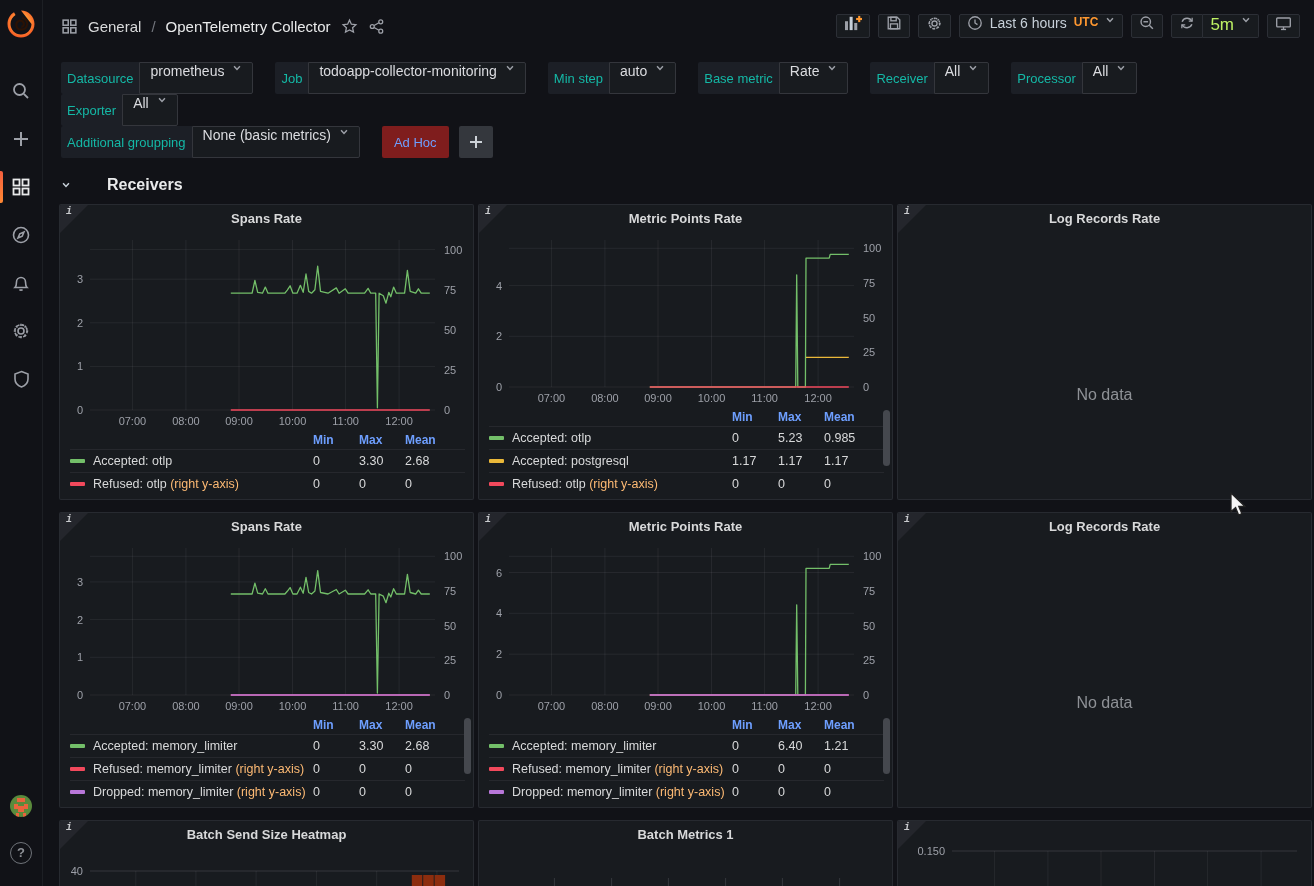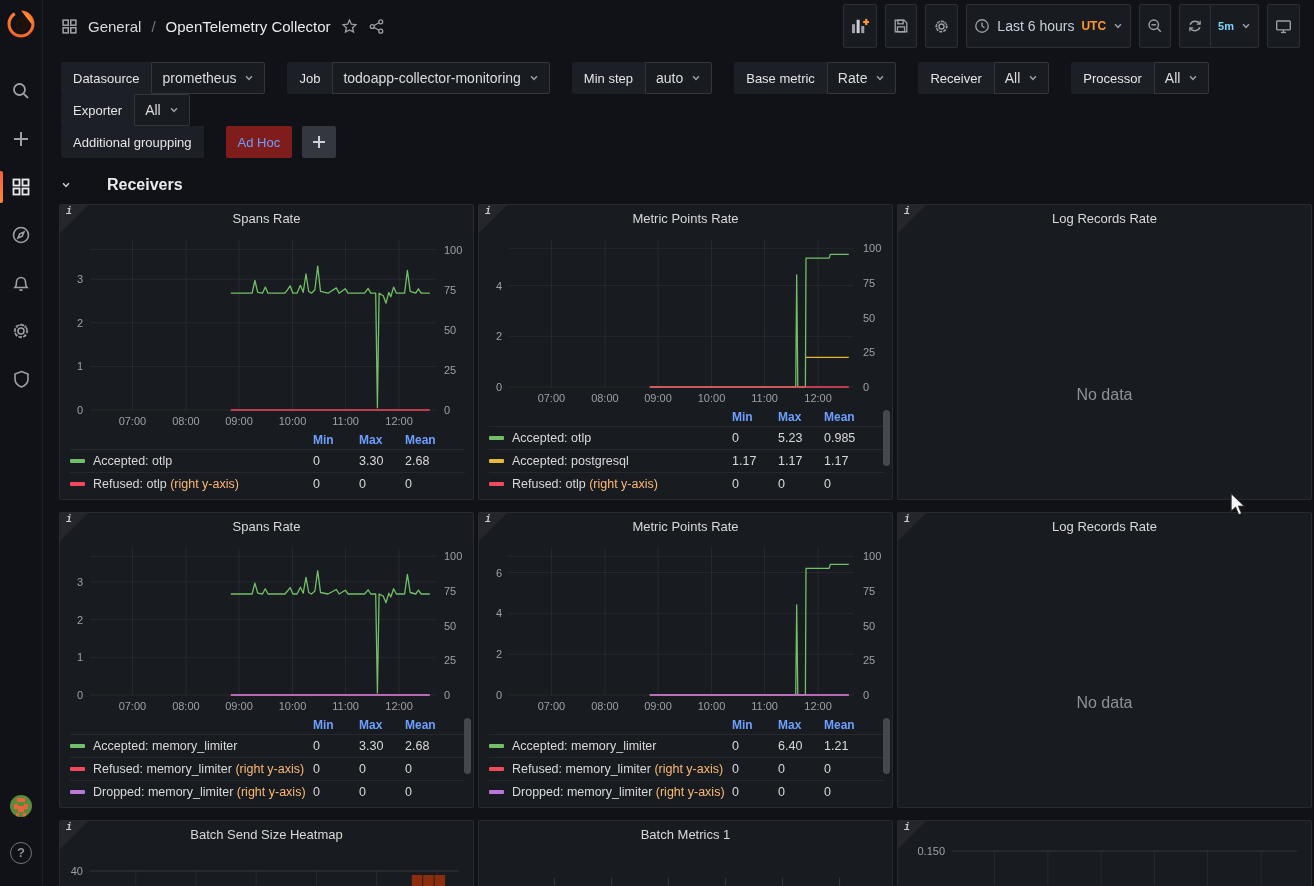--- a/index.html
+++ b/index.html
@@ -26,56 +26,56 @@
   
   .main { flex:1; display:flex; flex-direction:column; min-width:0; }
 
   .topbar { height:52px; display:flex; align-items:center; justify-content:space-between; padding:0 14px 0 18px; }
   .breadcrumb { display:flex; align-items:center; gap:10px; font-size:15px; }
   .crumb-section { color:#d8d9da; cursor:pointer; }
   .crumb-sep { color:#73767d; }
   .crumb-title { color:#e9eaeb; }
   .crumb-ico { color:#9da0a8; display:flex; }
   .tb-actions { display:flex; align-items:center; gap:8px; }
-  .tb-btn { height:44px; min-width:32px; padding:0 7px; background:#181b1f; border:1px solid #2c2f36;
-    border-radius:2px; display:flex; align-items:center; justify-content:center; gap:7px;
+  .tb-btn { height:24px; min-width:32px; padding:0 7px; background:#181b1f; border:1px solid #2c2f36;
+    border-radius:2px; display:flex; justify-content:center; gap:7px;
     color:#9da0a8; cursor:pointer; font-size:14px; }
   .tb-group { display:flex; }
   .tb-group .tb-btn:first-child { border-radius:2px 0 0 2px; }
   .tb-group .tb-btn:last-child { border-radius:0 2px 2px 0; border-left:none; }
   .time-text { color:#c7d0d9; font-size:14px; font-weight:500; }
   .utc { color:#ff9830; font-size:12px; font-weight:700; }
-  .refresh-val { color:#7dd3fc; font-size:11px; font-weight:700; }
+  .refresh-val { color:#bef264; font-size:17px; font-weight:400; }
 
   
   .filters { padding:10px 16px 4px 18px; display:flex; flex-wrap:wrap; align-items:center; }
   .break { flex-basis:100%; height:0; }
   .var-pair { display:flex; margin:0 22px 0 0; height:32px; }
   .row2 .var-pair, .row2 { margin-top:0; }
-  .var-label { background:#1c1f26; color:#e5e5e5; font-size:13px; font-weight:500; padding:0 12px;
+  .var-label { background:#1c1f26; color:#14b8a6; font-size:13px; font-weight:500; padding:0 6px;
     display:flex; align-items:center; border-radius:2px 0 0 2px; white-space:nowrap; }
   .var-value { background:#181b1f; border:1px solid #34363c; color:#dbdce0; font-size:14px;
-    padding:0 10px; display:flex; align-items:center; gap:8px; border-radius:0 2px 2px 0;
+    padding:0 10px; display:flex; gap:8px; border-radius:0 2px 2px 0;
     cursor:pointer; white-space:nowrap; }
   .chev { width:10px; height:10px; color:#9da0a8; }
   .adhoc { background:#7f1d1d; color:#6e9fff; font-size:13px; font-weight:500; padding:0 12px;
     height:32px; display:flex; align-items:center; border-radius:2px; margin-right:10px; cursor:pointer;}
   .add-var { width:34px; height:32px; background:#34373d; border-radius:2px; display:flex;
     align-items:center; justify-content:center; color:#cdd2d8; cursor:pointer; }
 
   
   .dash { flex:1; padding:6px 2px 0 16px; overflow:hidden; }
   .section-head { height:26px; display:flex; align-items:center; gap:8px; margin:4px 0 6px 2px; }
   .section-title { font-size:16px; font-weight:600; color:#e9eaeb; cursor:pointer;margin-left:28px; }
   .sec-ico { color:#85888e; display:flex; cursor:pointer; margin-left:4px; }
   .grid3 { display:grid; grid-template-columns:repeat(3,1fr); gap:4px; margin-bottom:12px; }
   .panel { position:relative; height:296px; background:#181b1f; border:1px solid rgba(204,204,220,0.09);
     border-radius:2px; display:flex; flex-direction:column; overflow:hidden; }
   .panel-title { height:26px; display:flex; align-items:center; justify-content:center;
-    font-size:13px; font-weight:400; color:#d8d9da; cursor:pointer; flex:0 0 26px; }
+    font-size:13px; font-weight:700; color:#d8d9da; cursor:pointer; flex:0 0 26px; }
   .info-corner { position:absolute; top:0; left:0; width:28px; height:28px; pointer-events:none; }
   .info-corner svg { position:absolute; top:0; left:0; }
   .info-corner span { position:absolute; top:1px; left:6px; font-size:10px; font-weight:700;
     font-family:"Liberation Mono","DejaVu Sans Mono",monospace; color:#c9cbce; font-style:italic; }
   .chart-host { flex:1; min-height:0; }
   .legend { position:relative; padding:0 8px 4px 10px; flex:0 0 auto; }
   .leg-head { display:flex; height:18px; align-items:center; font-size:12px; font-weight:700; color:#6e9fff; }
   .leg-row { display:flex; height:23px; align-items:center; border-top:1px solid rgba(204,204,220,0.08);
     font-size:12.5px; cursor:pointer; }
   .leg-label { flex:1; display:flex; align-items:center; gap:8px; color:#d8d9da; min-width:0; }
@@ -343,20 +343,26 @@
         <div class="var-value">
             <span>All</span>
             <svg class="chev" viewBox="0 0 12 12" fill="none" stroke="currentColor" stroke-width="1.8">
               <path d="M2.5 4 L6 7.8 L9.5 4"></path>
             </svg>
           </div>
       </div>
       <div class="break"></div>
       <div class="var-pair row2">
         <div class="var-label">Additional groupping</div>
+        <div class="var-value">
+            <span>None (basic metrics)</span>
+            <svg class="chev" viewBox="0 0 12 12" fill="none" stroke="currentColor" stroke-width="1.8">
+              <path d="M2.5 4 L6 7.8 L9.5 4"></path>
+            </svg>
+          </div>
       </div>
       <div class="adhoc">Ad Hoc</div>
       <div class="add-var">
         <svg width="14" height="14" viewBox="0 0 14 14" stroke="currentColor" stroke-width="2">
             <line x1="7" y1="1" x2="7" y2="13"></line>
             <line x1="1" y1="7" x2="13" y2="7"></line>
           </svg>
       </div>
     </div>
 

